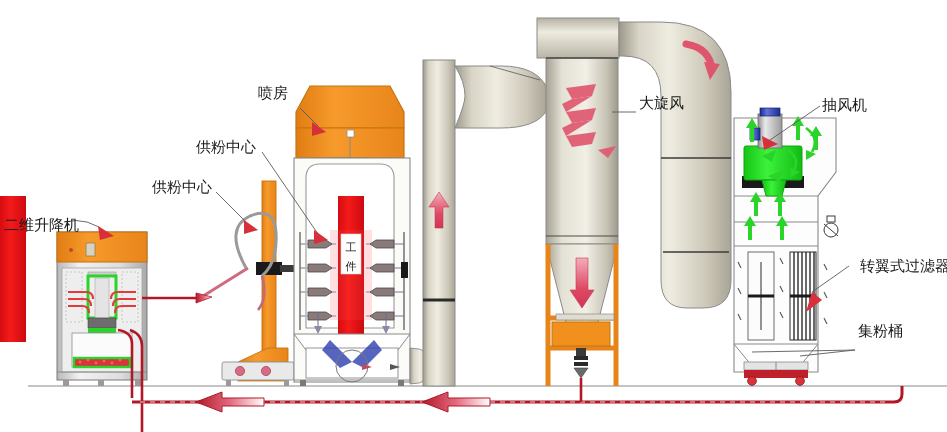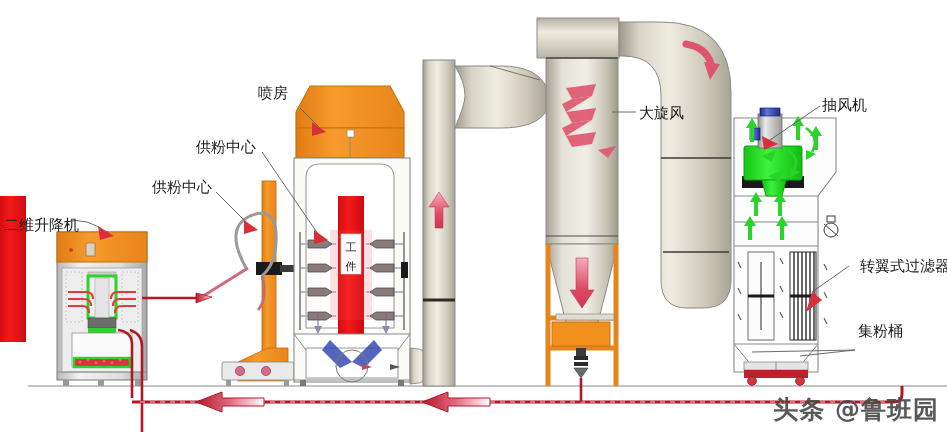--- a/index.html
+++ b/index.html
@@ -422,25 +422,24 @@
     <polygon points="312,122 326,132 312,136"></polygon>
     <polygon points="762,136 778,144 764,150"></polygon>
   </g>
 
 </svg>
 
 <div class="lbl" style="left:4px;top:218px;">二维升降机</div>
 <div class="lbl" style="left:152px;top:180px;">供粉中心</div>
 <div class="lbl" style="left:196px;top:140px;">供粉中心</div>
 <div class="lbl" style="left:258px;top:86px;">喷房</div>
-<div class="lbl" style="left:639px;top:106px;text-align:right;">大旋风</div>
+<div class="lbl" style="left:639px;top:96px;text-align:right;">大旋风</div>
 <div class="lbl" style="left:822px;top:98px;">抽风机</div>
 <div class="lbl" style="left:860px;top:259px;">转翼式过滤器</div>
 <div class="lbl" style="left:858px;top:324px;">集粉桶</div>
 
 <div class="wpk" style="left:341px;top:238px;width:20px;">
       <div style="color: rgb(26, 26, 26); font-size: 11px; line-height: 19px;">工</div>
       <div style="color: rgb(26, 26, 26); font-size: 11px; line-height: 19px;">件</div>
     </div>
 
-<div class="wm">头条 @鲁班园</div>
 
 </div>
 
 </body></html>

